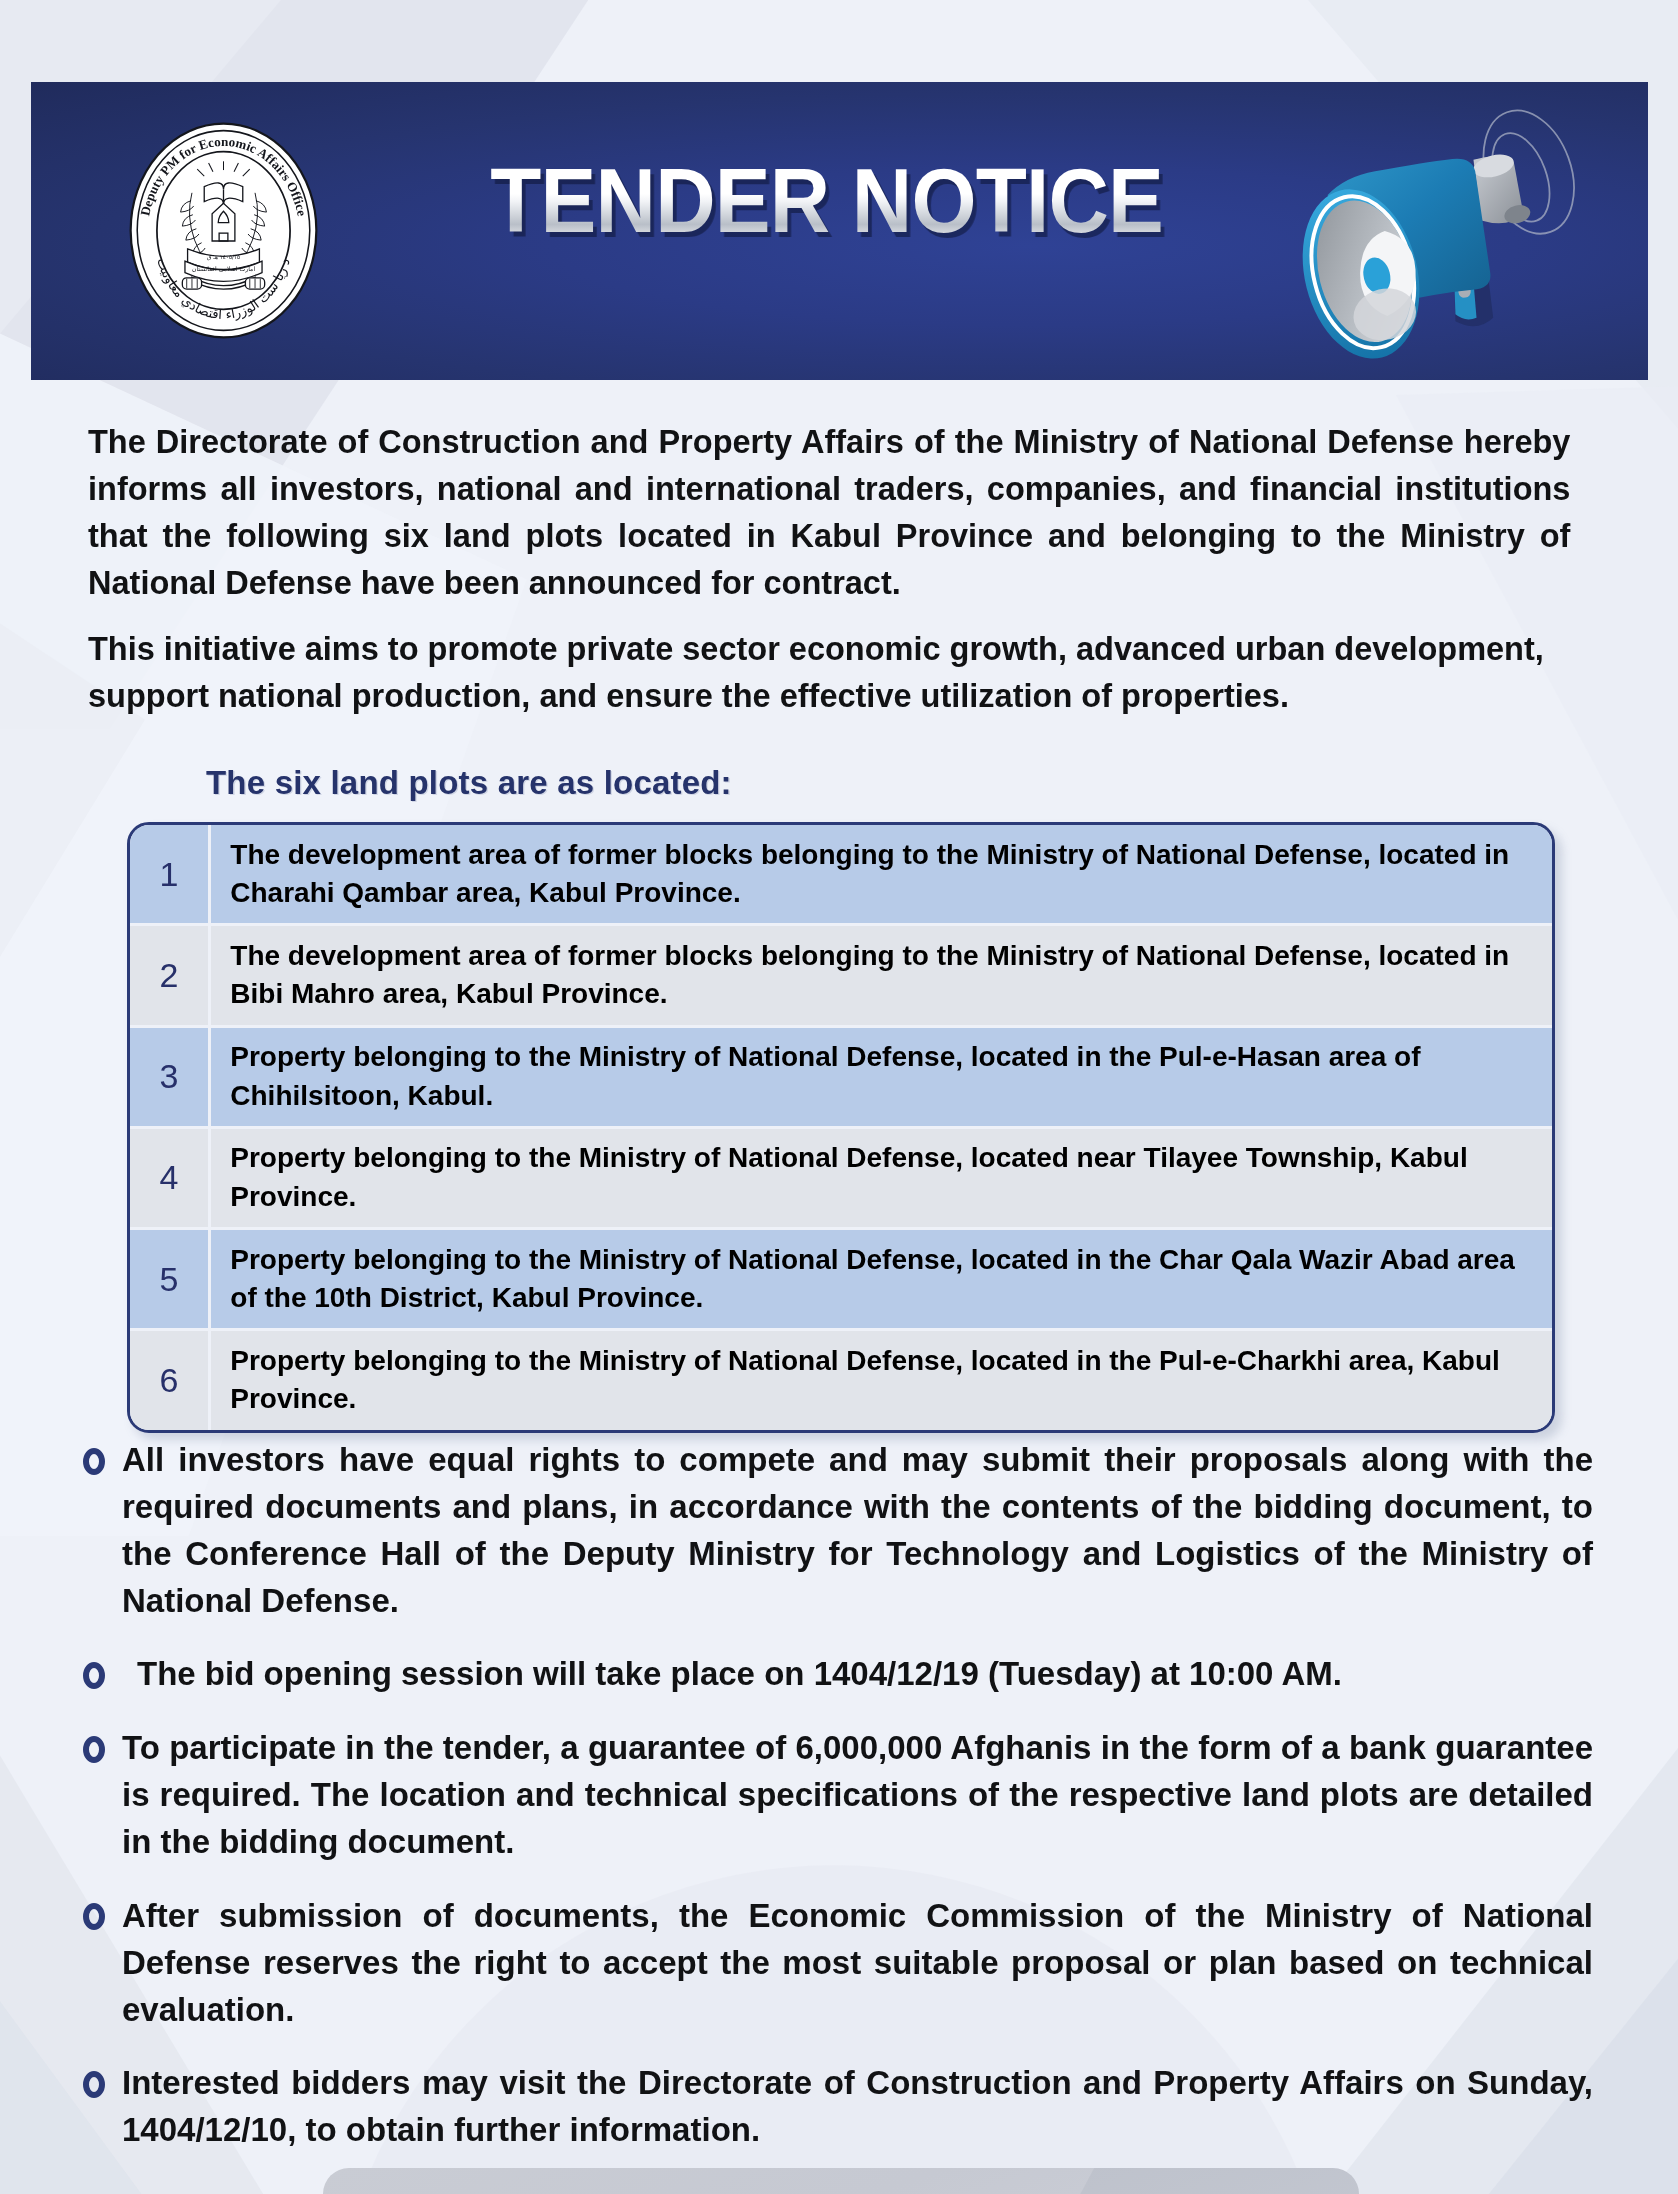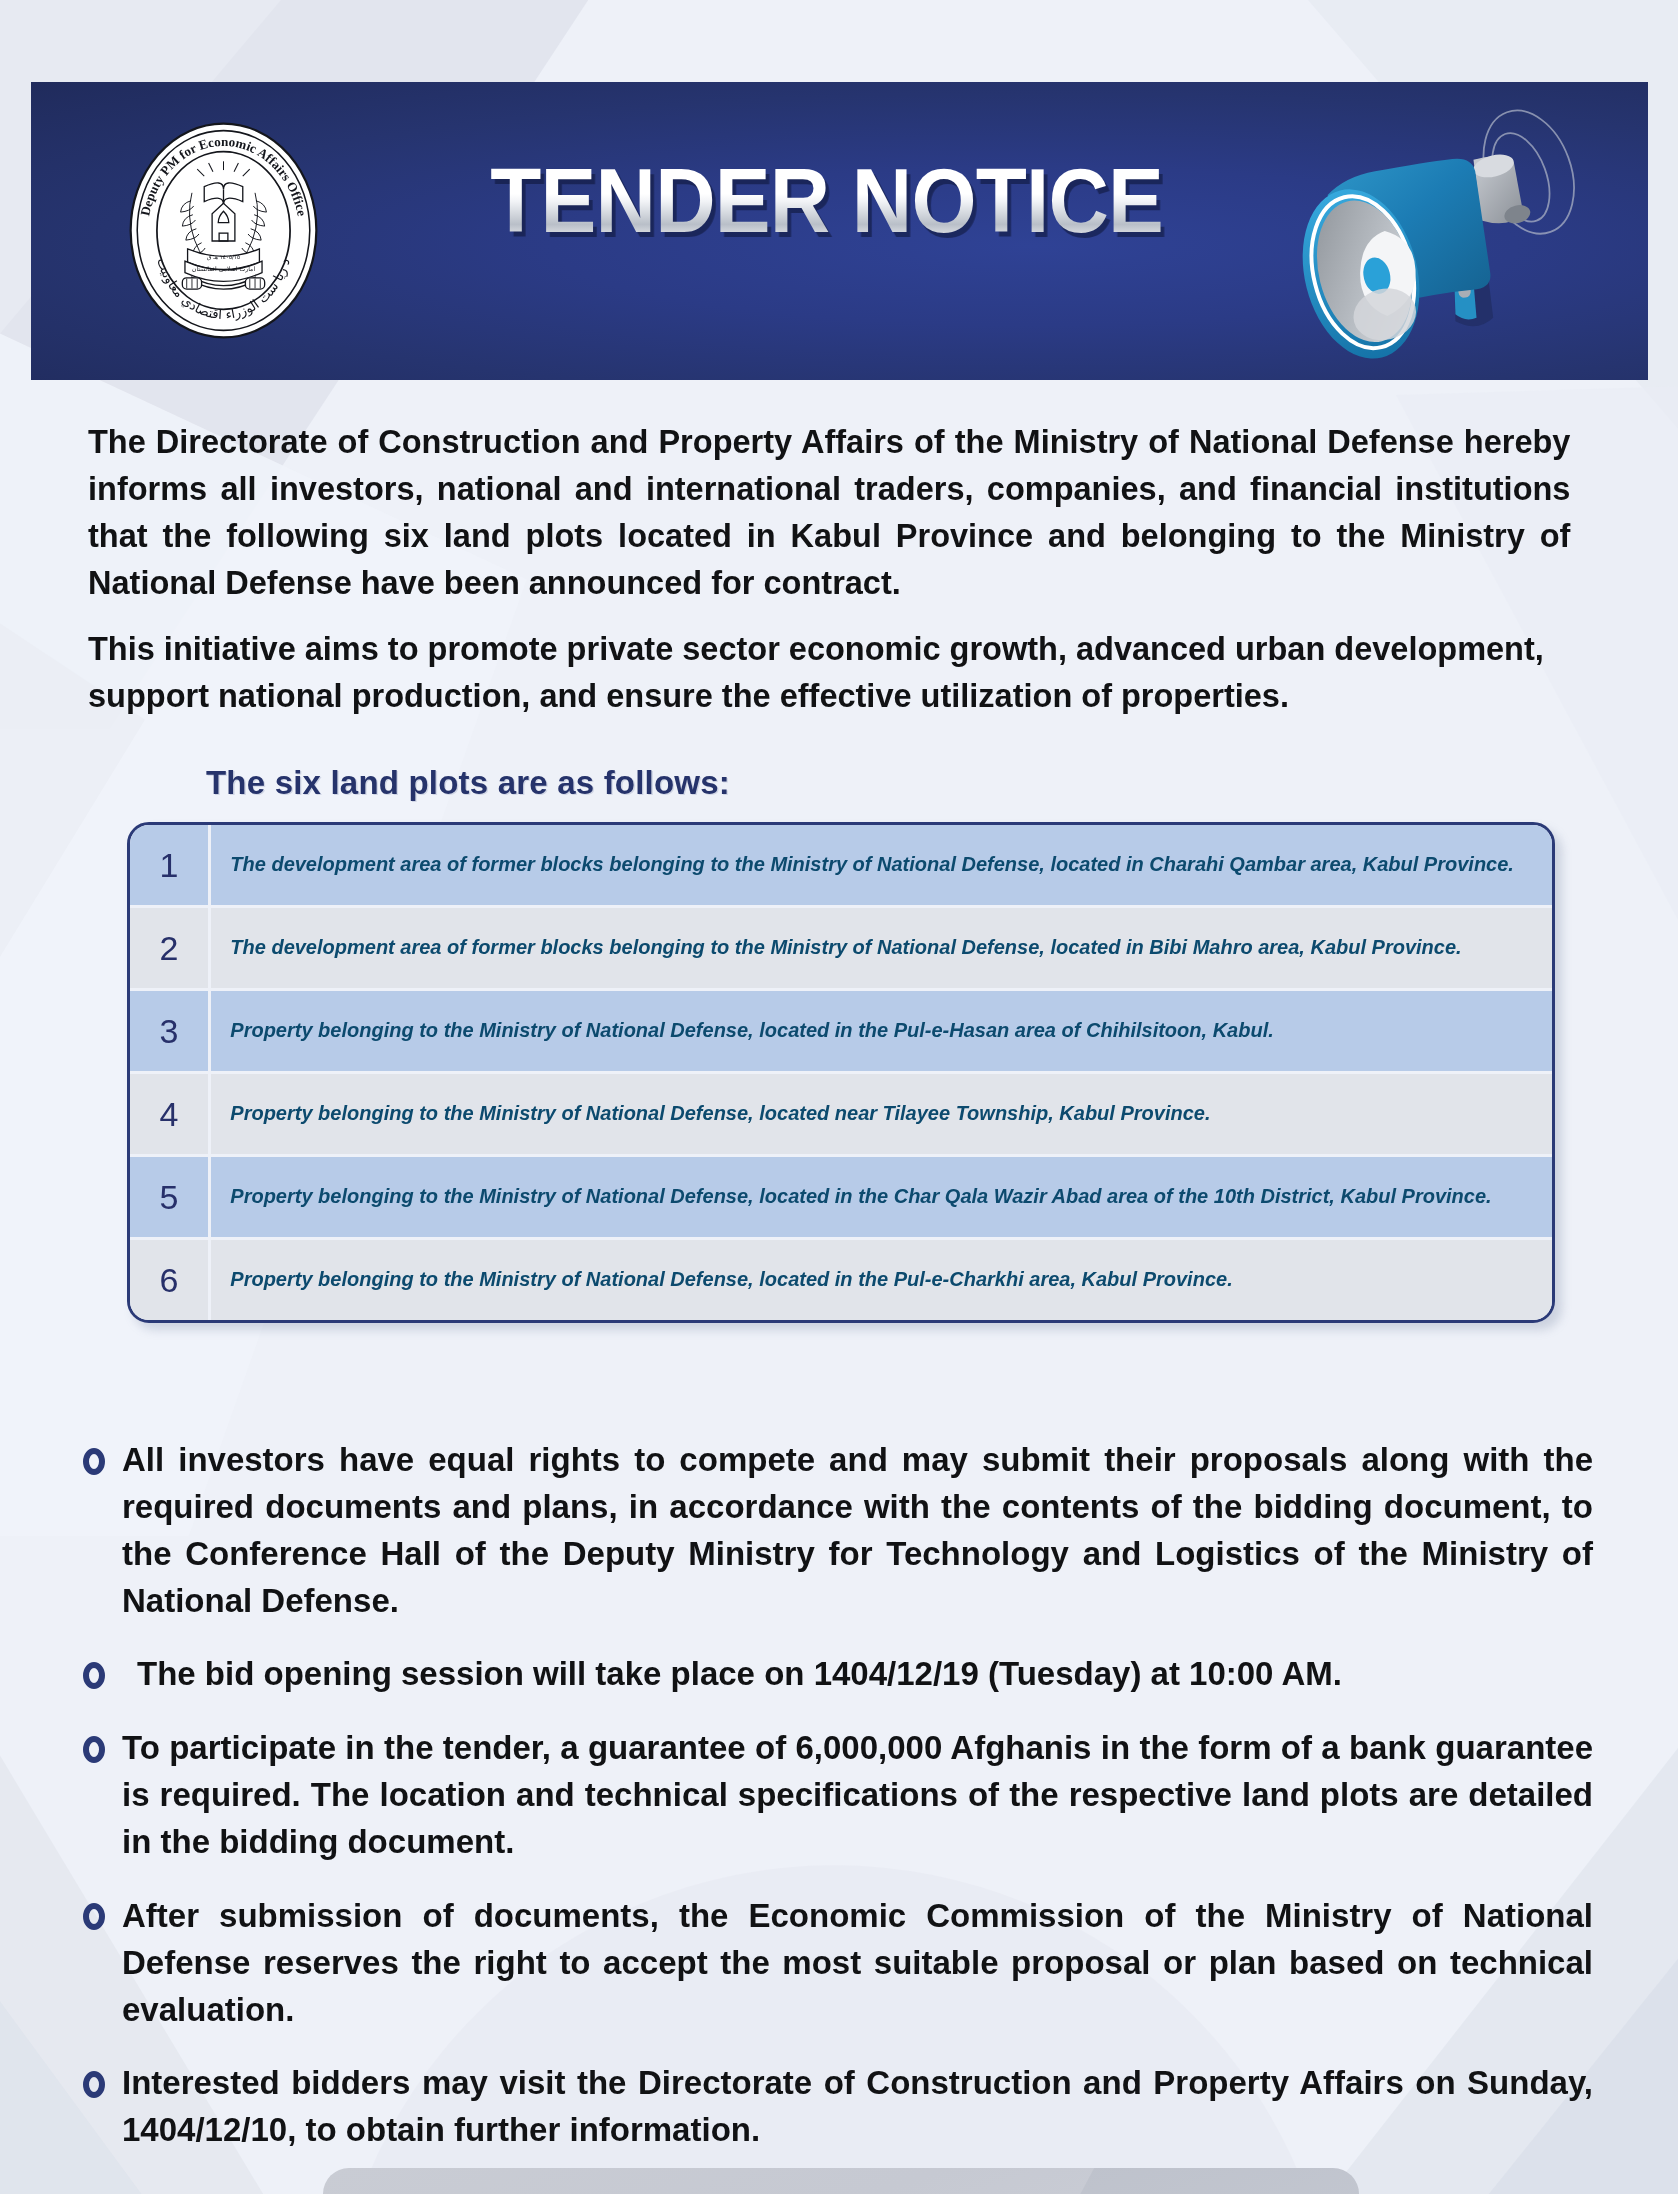--- a/index.html
+++ b/index.html
@@ -146,26 +146,25 @@
     font-weight: 400;
     color: #27306a;
     border-right: 3.5px solid #eef1f8;
     box-sizing: border-box;
   }
   .plot-text {
     flex: 1 1 auto;
     display: flex;
     align-items: center;
     padding: 10.5px 24px 10.5px 19.3px;
-    font-size: 20px;
+    font-size: 28px;
     line-height: 1.38;
     font-weight: 600;
-    color: #0c4a6e;
+    color: #000000;
     box-sizing: border-box;
-    font-style: italic;
   }
 
   
   .notes {
     position: absolute;
     left: 83px;
     top: 1437px;
     width: 1510px;
   }
   .note {
@@ -383,21 +382,21 @@
         <ellipse cx="250" cy="520" rx="72" ry="58" fill="#d3d6da" opacity="0.85" transform="rotate(-14 250 520)"></ellipse>
       </svg>
     </div>
   </div>
 
   <div class="intro-block">
     <p class="para">The Directorate of Construction and Property Affairs of the Ministry of National Defense hereby informs all investors, national and international traders, companies, and financial institutions that the following six land plots located in Kabul Province and belonging to the Ministry of National Defense have been announced for contract.</p>
     <p class="para last nojustify">This initiative aims to promote private sector economic growth, advanced urban development, support national production, and ensure the effective utilization of properties.</p>
   </div>
 
-  <div class="list-heading">The six land plots are as follows:</div>
+  <div class="list-heading">The six land plots are as located:</div>
 
   <div class="plots-table">
     <div class="plot-row odd">
       <div class="plot-num">1</div>
       <div class="plot-text">The development area of former blocks belonging to the Ministry of National Defense, located in Charahi Qambar area, Kabul Province.</div>
     </div>
     <div class="plot-row even">
       <div class="plot-num">2</div>
       <div class="plot-text">The development area of former blocks belonging to the Ministry of National Defense, located in Bibi Mahro area, Kabul Province.</div>
     </div>

